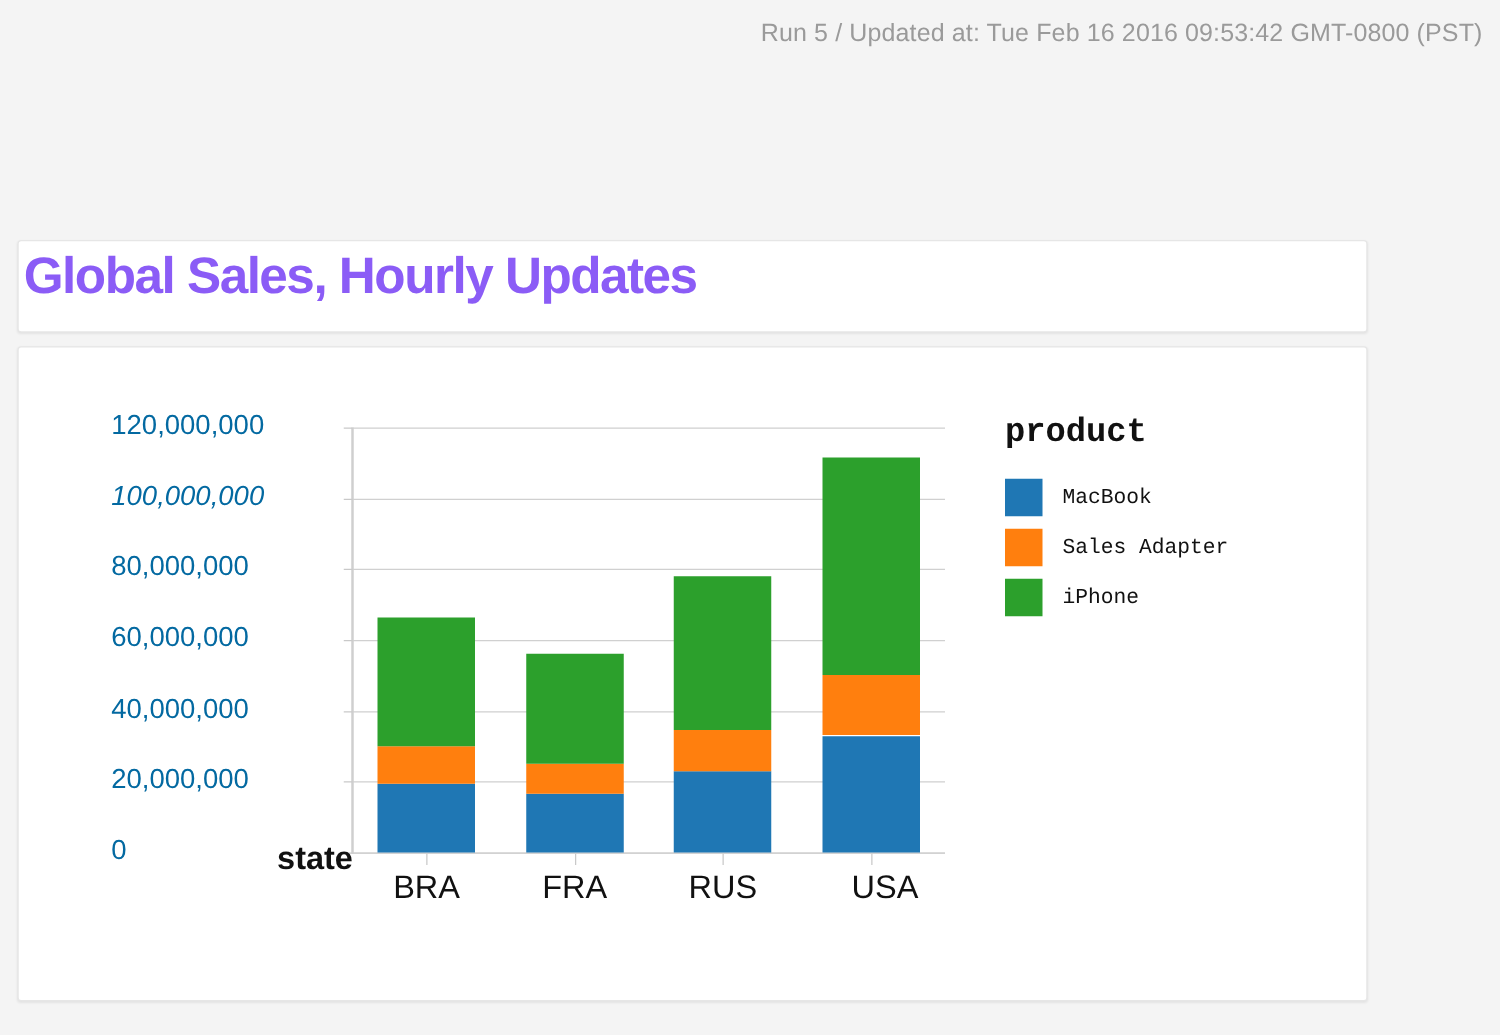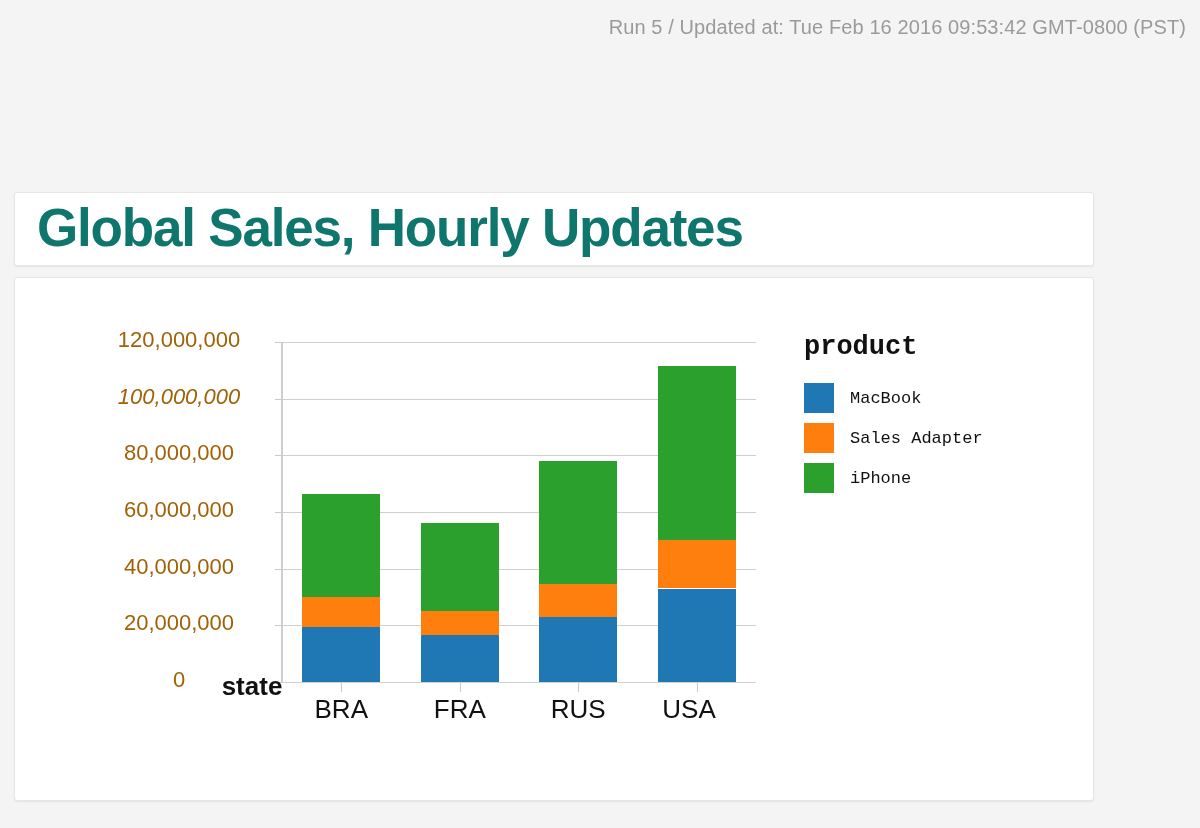--- a/index.html
+++ b/index.html
@@ -42,25 +42,25 @@
     box-sizing: border-box;
   }
   #title-card {
     left: 14px;
     top: 192px;
     width: 1080px;
     height: 74px;
   }
   #title-text {
     position: absolute;
-    left: 22px;
+    left: 4px;
     top: 4px;
-    font-size: 53px;
+    font-size: 41px;
     font-weight: bold;
-    color: #0f766e;
+    color: #8b5cf6;
     letter-spacing: -1.2px;
     white-space: nowrap;
   }
   #chart-card {
     left: 14px;
     top: 277px;
     width: 1080px;
     height: 524px;
   }
 
@@ -83,23 +83,23 @@
   .ytick-mark {
     position: absolute;
     left: -7px;
     width: 7px;
     height: 1px;
     background: #c9c9c9;
   }
   .ytick-label {
     position: absolute;
     right: 484px;          
-    text-align: center;
+    text-align: left;
     font-size: 22px;
-    color: #a16207;
+    color: #0369a1;
     white-space: nowrap;
     width: 180px;
     left: -193px;
   }
   #y-axis-line {
     position: absolute;
     left: -1px;
     top: 0;
     width: 2px;
     height: 341px;
@@ -241,21 +241,21 @@
         </div>
       </div>
     <div id="xtick-layer">
         <div class="xtick-mark" style="left: 59.25px;"></div>
         <div class="xtick-label" style="left: -0.75px;">BRA</div>
         <div class="xtick-mark" style="left: 177.75px;"></div>
         <div class="xtick-label" style="left: 117.75px;">FRA</div>
         <div class="xtick-mark" style="left: 296.25px;"></div>
         <div class="xtick-label" style="left: 236.25px;">RUS</div>
         <div class="xtick-mark" style="left: 414.75px;"></div>
-        <div class="xtick-label" style="left: 347px;">USA</div>
+        <div class="xtick-label" style="left: 366px;">USA</div>
       </div>
   </div>
 
   <div id="xlabel">state</div>
 
   <div id="legend">
     <div id="legend-title">product</div>
     <div id="legend-rows">
         <div class="legend-row">
           <div class="legend-swatch" style="background: rgb(31, 119, 180);"></div>

